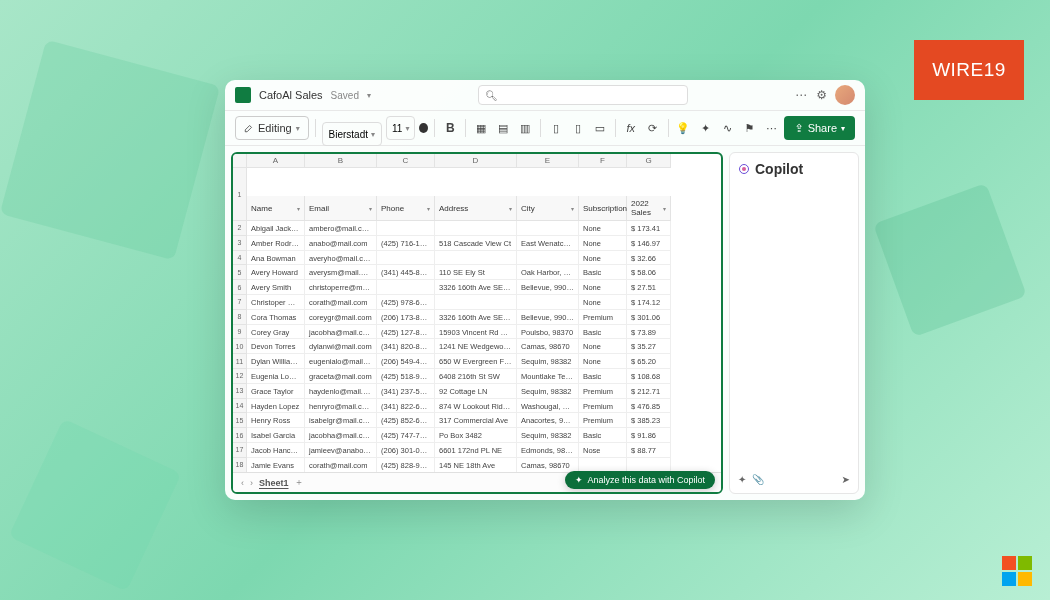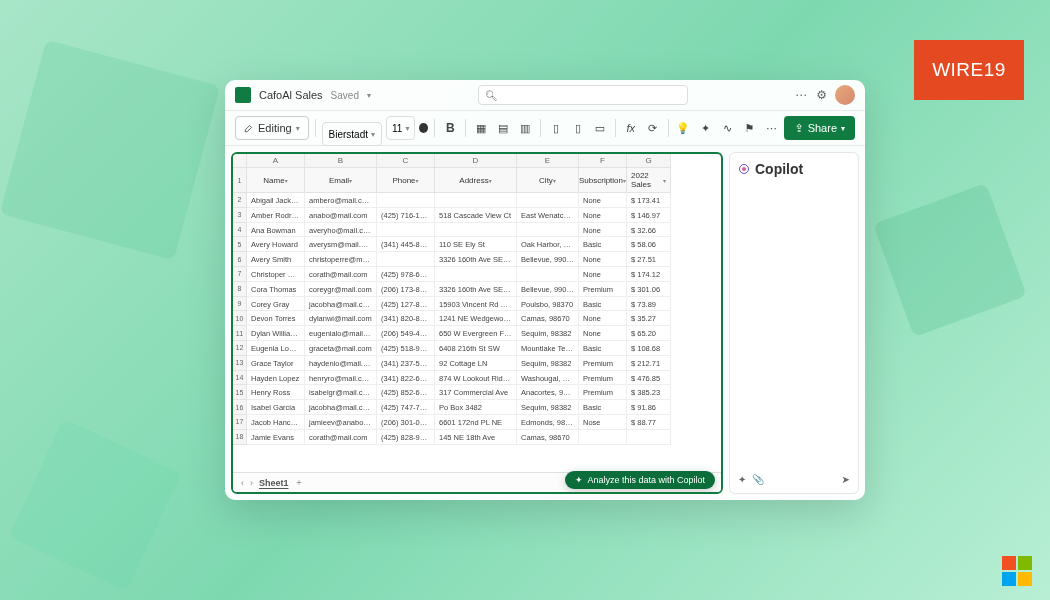--- a/index.html
+++ b/index.html
@@ -37,21 +37,21 @@
 .bold { font-weight: 700; font-size: 12px; }
 .sep { width: 1px; height: 18px; background: #ddd; margin: 0 2px; }
 .sharebtn { margin-left: auto; height: 24px; background: #107c41; color: #fff; border-radius: 4px; padding: 0 10px; display: flex; align-items: center; gap: 4px; font-size: 11px; }
 
 .workarea { flex: 1; display: flex; gap: 6px; padding: 6px; overflow: hidden; }
 .sheetframe { flex: 1; border: 2px solid #107c41; border-radius: 6px; overflow: hidden; display: flex; flex-direction: column; background: #fff; position: relative; }
 .grid { flex: 1; overflow: hidden; }
 .gridinner { display: grid; grid-template-columns: 14px 58px 72px 58px 82px 62px 48px 44px; font-size: 8px; }
 .colhead { background: #f5f5f5; border-right: 1px solid #e3e3e3; border-bottom: 1px solid #e3e3e3; text-align: center; padding: 2px 0; color: #666; font-size: 8px; }
 .rowhead { background: #f5f5f5; border-right: 1px solid #e3e3e3; border-bottom: 1px solid #e3e3e3; text-align: center; color: #666; font-size: 7px; display: flex; align-items: center; justify-content: center; }
-.hdrcell { background: #f8f8f8; border-right: 1px solid #e3e3e3; border-bottom: 1px solid #e3e3e3; padding: 3px 4px; display: flex; justify-content: center; align-items: center; color: #333; }
+.hdrcell { background: #f8f8f8; border-right: 1px solid #e3e3e3; border-bottom: 1px solid #e3e3e3; padding: 3px 4px; display: flex; justify-content: space-between; align-items: center; color: #333; margin-top: 28px; }
 .fil { font-size: 6px; color: #888; }
 .cell { border-right: 1px solid #eee; border-bottom: 1px solid #eee; padding: 3px 4px; color: #444; font-size: 7.5px; white-space: nowrap; overflow: hidden; text-overflow: ellipsis; height: 14.8px; }
 
 .analyze-pill { position: absolute; bottom: 3px; right: 6px; background: #0b6e3a; color: #fff; border-radius: 12px; padding: 4px 10px; font-size: 9px; display: flex; align-items: center; gap: 5px; box-shadow: 0 2px 8px rgba(0,0,0,0.2); }
 
 .sheetbar { height: 20px; border-top: 1px solid #e0e0e0; display: flex; align-items: center; gap: 6px; padding: 0 8px; font-size: 9px; color: #555; background: #fcfcfc; }
 .sheettab { font-weight: 600; text-decoration: underline; text-underline-offset: 2px; }
 .nav { color: #888; font-size: 9px; }
 
 .copilot { width: 130px; background: #fff; border: 1px solid #e6e6e6; border-radius: 6px; display: flex; flex-direction: column; padding: 8px; }

